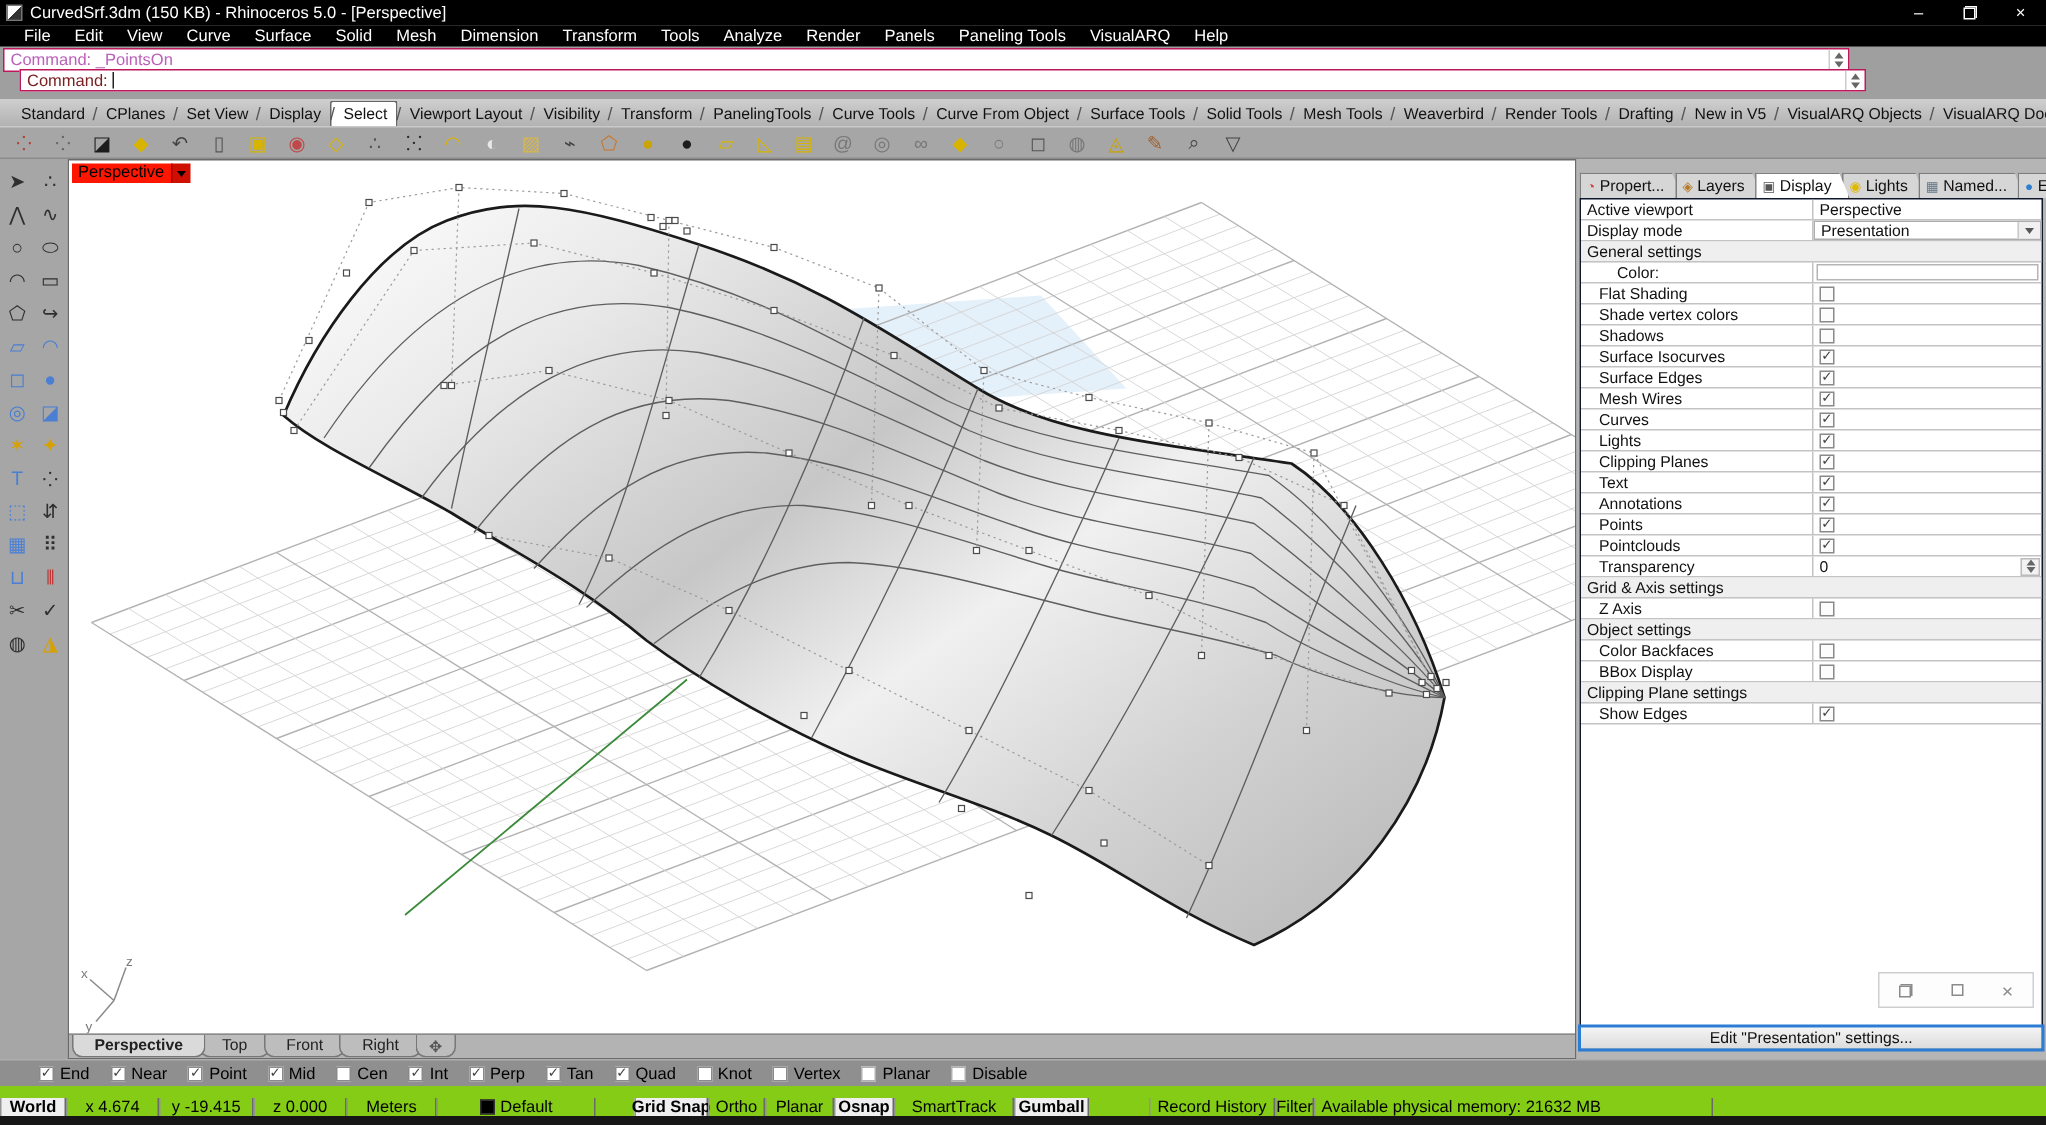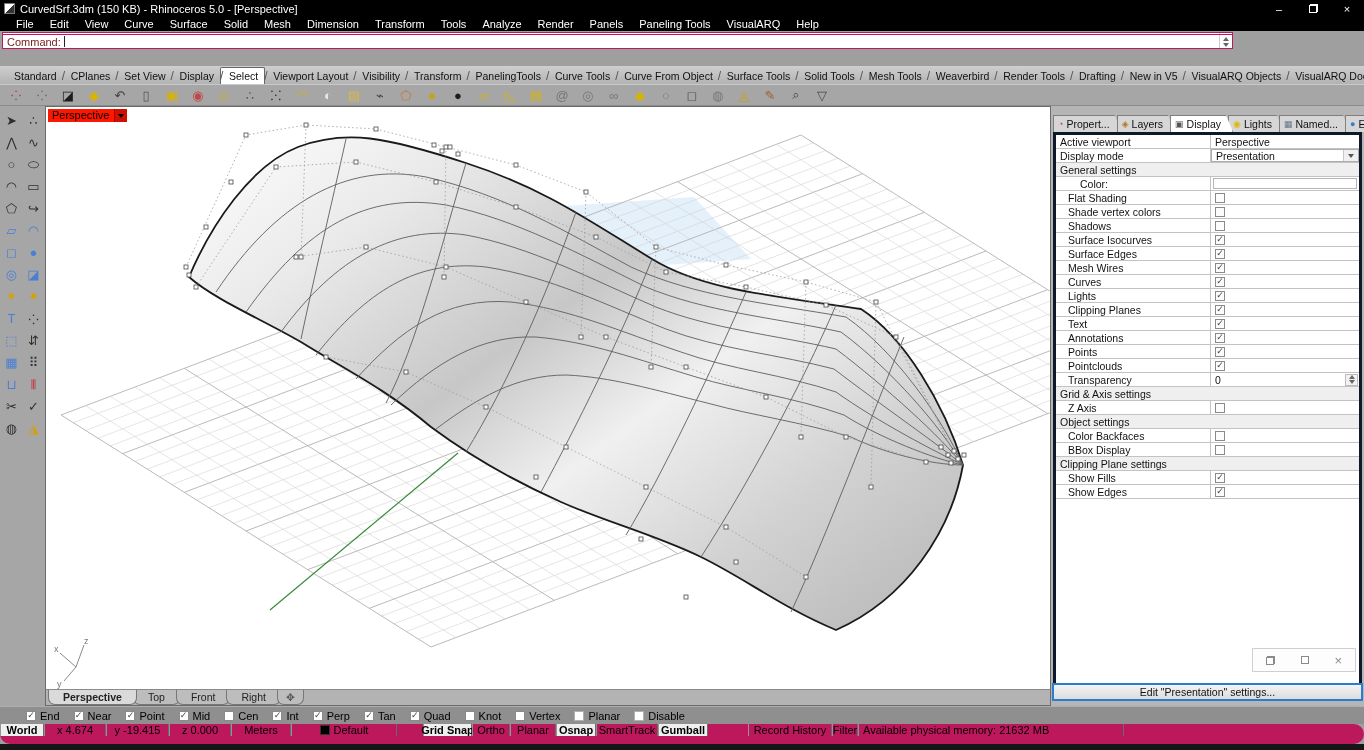--- a/index.html
+++ b/index.html
@@ -16,21 +16,21 @@
   .ico-restore::before { content:""; position:absolute; right:0; top:0; width:6px; height:6px; border:1px solid #fff; }
   .ico-restore::after { content:""; position:absolute; left:0; bottom:0; width:6px; height:6px; border:1px solid #fff; background:#000; }
 
   
   #menubar { position:absolute; left:0; top:17px; width:1364px; height:14px; background:#000; color:#fff; display:flex; align-items:center; padding-left:8px; }
   .menu-item { padding:0 8px; cursor:default; }
 
   
   .cmdbox { position:absolute; left:2px; width:1231px; background:#fff; border:1px solid #be185d; display:flex; align-items:center; padding-left:4px;justify-content:flex-end; }
   #cmd-history { top:32px; height:16px; color:#bb5fbb; }
-  #cmd-prompt-box { top:34px; height:15px; color:#7a2020; }
+  #cmd-prompt-box { top:46px; height:15px; color:#7a2020;margin-left:11px; }
   .caret { display:inline-block; width:1px; height:11px; background:#222; margin-left:3px; }
   .scrollarrows { margin-left:auto; width:13px; display:flex; flex-direction:column; align-items:center; justify-content:center; gap:2px; border-left:1px solid #ccc; height:100%; }
   .tri-up-s { width:0; height:0; border-left:3px solid transparent; border-right:3px solid transparent; border-bottom:4px solid #666; }
   .tri-dn-s { width:0; height:0; border-left:3px solid transparent; border-right:3px solid transparent; border-top:4px solid #666; }
 
   
   #grouptabs { position:absolute; left:0; top:66px; width:1364px; height:18px; background:linear-gradient(#cfcfcf,#b2b2b2); display:flex; align-items:flex-end; padding-left:6px; overflow:hidden; }
   .gtab { padding:2px 6px 2px 8px; color:#111; position:relative; white-space:nowrap; font-size:10.5px; }
   .gtab + .gtab::before { content:"/"; position:absolute; left:-1px; top:1px; color:#555; font-size:12px; }
   .gtab.active { background:#fff; border:1px solid #666; border-bottom:none; border-radius:2px 2px 0 0; }
@@ -57,21 +57,21 @@
   .vtab.active { background:#dadada; font-weight:bold; z-index:2; }
   .vtab.mini { padding:1px 8px 0 8px; color:#555; }
 
   
   #panel { width:313px; background:#b5b5b5; position:relative; padding-top:8px; }
   #panel-tabs { height:18px; display:flex; align-items:flex-end; padding-left:2px; }
   .ptab { display:flex; align-items:center; gap:3px; font-size:10.5px; padding:2px 4px; background:linear-gradient(#e9e9e9,#cwhite); background:#d6d6d6; border:1px solid #7e7e7e; border-bottom:none; clip-path:polygon(0 0,calc(100% - 7px) 0,100% 100%,0 100%); padding-right:11px; margin-right:-5px; white-space:nowrap; }
   .ptab.active { background:#fff; z-index:3; position:relative; }
   .ptab .pticon { font-size:9px; }
 
-  #panel-body { position:absolute; left:2px; right:2px; top:26px; bottom:6px; background:#fff; border:3px solid #0f172a; overflow:hidden; }
+  #panel-body { position:absolute; left:2px; right:2px; top:26px; bottom:6px; background:#fff; border:1px solid #0f172a; overflow:hidden; }
   .prow { display:flex; height:14px; border-bottom:1px solid #c3c3c3; align-items:stretch; font-size:10.5px; }
   .prow .plabel { width:155px; border-right:1px solid #c3c3c3; display:flex; align-items:center; padding-left:4px; white-space:nowrap; }
   .prow .pvalue { flex:1; display:flex; align-items:center; padding-left:4px; position:relative; }
   .prow.section { background:#efefef; }
   .prow.section .plabel { width:auto; border-right:none; }
   .ind1 { padding-left:12px !important; }
   .ind2 { padding-left:24px !important; }
   .cb { width:10px; height:10px; background:#fcfcfc; border:1px solid #8a8a8a; display:flex; align-items:center; justify-content:center; font-size:9px; color:#444; line-height:1; }
   .cb.checked::after { content:"✓"; }
   .cb.muted { background:#d9d9d9; border-color:#b0b0b0; }
@@ -87,21 +87,21 @@
   .ico-max { width:8px; height:8px; border:1px solid #8a8a8a; }
 
   #edit-btn { position:absolute; left:2px; right:2px; bottom:6px; height:16px; background:linear-gradient(#f4f4f4,#dcdcdc); border:1px solid #2b7cd3; outline:1px solid #2b7cd3; display:flex; align-items:center; justify-content:center; font-size:10.5px; }
 
   
   #osnaprow { position:absolute; left:0; top:706px; width:1364px; height:18px; background:#8f8f8f; border-top:1px solid #aeaeae; display:flex; align-items:center; padding-left:26px; gap:14px; }
   .osnap-item { display:flex; align-items:center; gap:4px; color:#000; }
   .osnap-item .cb { background:#fff; }
 
   
-  #statusrow { position:absolute; left:0; top:724px; width:1364px; height:20px; background:#be185d; display:flex; align-items:flex-start;border-radius:10px; }
+  #statusrow { position:absolute; left:0; top:724px; width:1364px; height:20px; background:#84cc16; display:flex; align-items:flex-end; }
   .scell { border-right:1px solid #6a6a6a; border-left:1px solid #939393; display:flex; align-items:center; justify-content:center; color:#000; white-space:nowrap; padding:0 4px; }
   .scell.on { background:#efefef; font-weight:bold; }
   .scell.left { justify-content:flex-start; }
   .scell .swatch { width:10px; height:10px; background:#000; border:1px solid #333; margin-right:4px; }
   .scell.dark { background:#2c2c2c; border:none; }
   #bottomstrip { position:absolute; left:0; top:744px; width:1364px; height:6px; background:#161616; }
 </style>
 </head>
 <body>
 
@@ -597,26 +597,20 @@
         <div class="prow">
           <span class="plabel ind1">BBox Display</span>
           <span class="pvalue">
             <span class="cb"></span>
           </span>
         </div>
         <div class="prow section">
           <span class="plabel">Clipping Plane settings</span>
         </div>
         <div class="prow">
-          <span class="plabel ind1">Show Fills</span>
-          <span class="pvalue">
-            <span class="cb checked"></span>
-          </span>
-        </div>
-        <div class="prow">
           <span class="plabel ind1">Show Edges</span>
           <span class="pvalue">
             <span class="cb checked"></span>
           </span>
         </div>
       </div>
     <div id="mini-toolbar">
       <span class="ico-restore"></span>
       <span class="ico-max"></span>
       <span style="font-size:13px;">×</span>
@@ -707,21 +701,21 @@
     </span>
     <span class="scell" style="width: 38px; flex: 0 0 auto;">
       <span>Ortho</span>
     </span>
     <span class="scell" style="width: 46px; flex: 0 0 auto;">
       <span>Planar</span>
     </span>
     <span class="scell on" style="width: 40px; flex: 0 0 auto;">
       <span>Osnap</span>
     </span>
-    <span class="scell" style="width: 62px; flex: 0 0 auto;">
+    <span class="scell" style="width: 80px; flex: 0 0 auto;">
       <span>SmartTrack</span>
     </span>
     <span class="scell on" style="width: 50px; flex: 0 0 auto;">
       <span>Gumball</span>
     </span>
     <span class="scell" style="width: 84px; flex: 0 0 auto; margin-left: 40px;">
       <span>Record History</span>
     </span>
     <span class="scell" style="width: 26px; flex: 0 0 auto;">
       <span>Filter</span>

